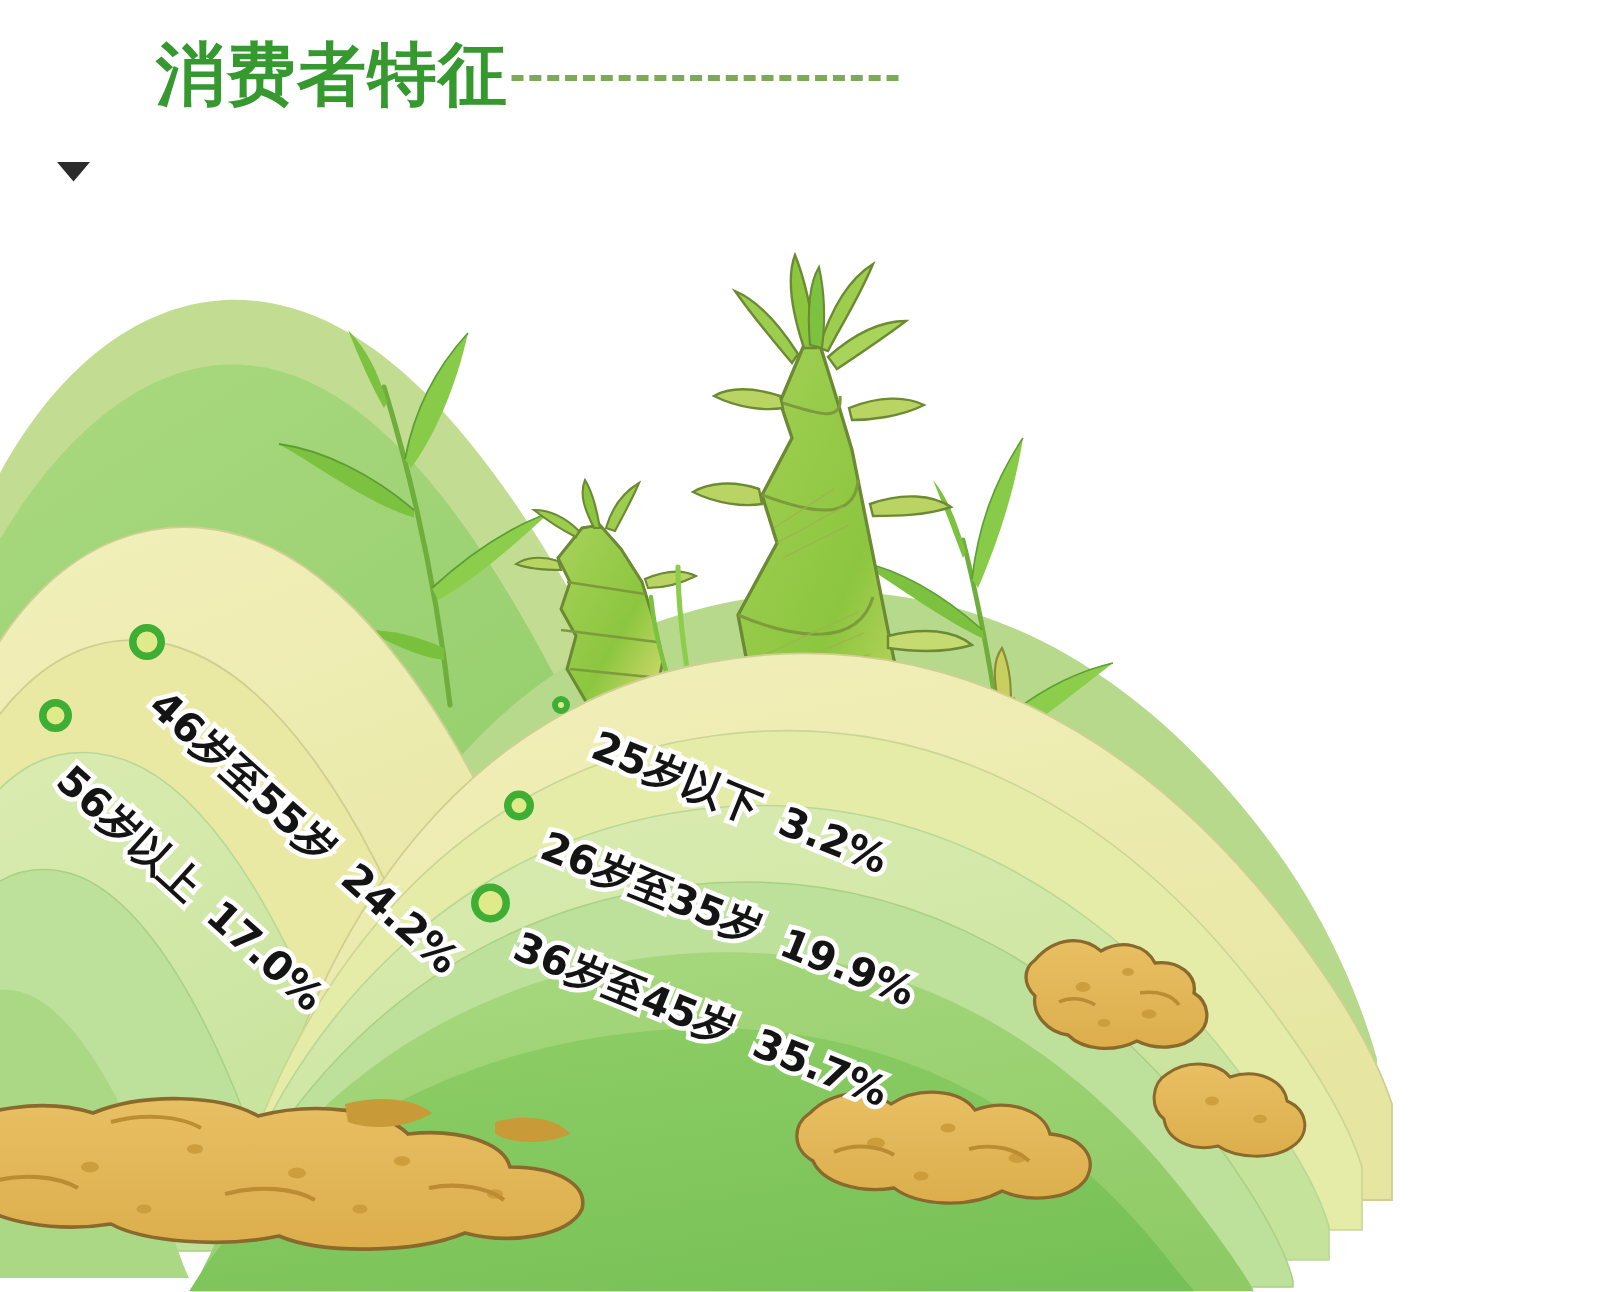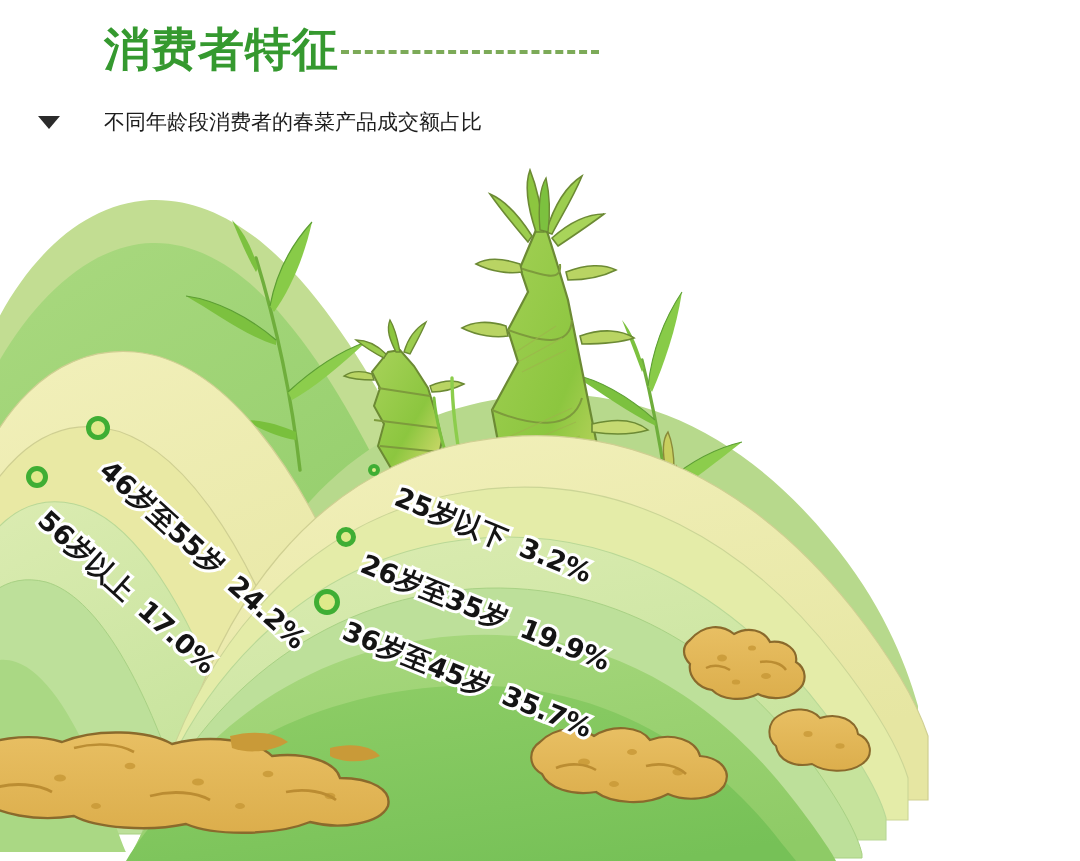--- a/index.html
+++ b/index.html
@@ -113,21 +113,20 @@
 </head>
 <body>
 
 <div id="header">
   <div id="title-row">
     <div id="page-title">消费者特征</div>
     <div id="title-dash"></div>
   </div>
   <div id="subtitle-row">
     <span id="subtitle-bullet"></span>
-    <span id="subtitle-text">不同年龄段消费者的春菜产品成交额占比</span>
   </div>
 </div>
 
 <div id="scene">
 <svg width="1080" height="861" viewBox="0 0 1080 861" xmlns="http://www.w3.org/2000/svg">
   <defs>
     <linearGradient id="gCream" x1="0" y1="0" x2="0.4" y2="1">
       <stop offset="0%" stop-color="#f2f0bb"></stop>
       <stop offset="100%" stop-color="#e6e6a2"></stop>
     </linearGradient>

